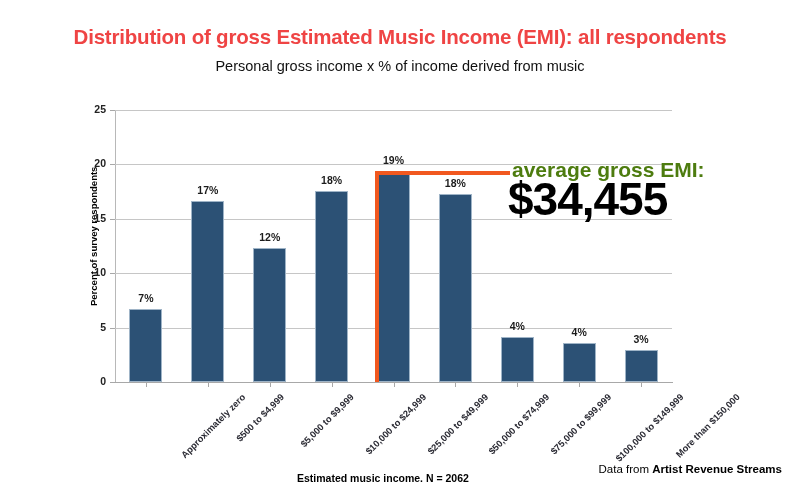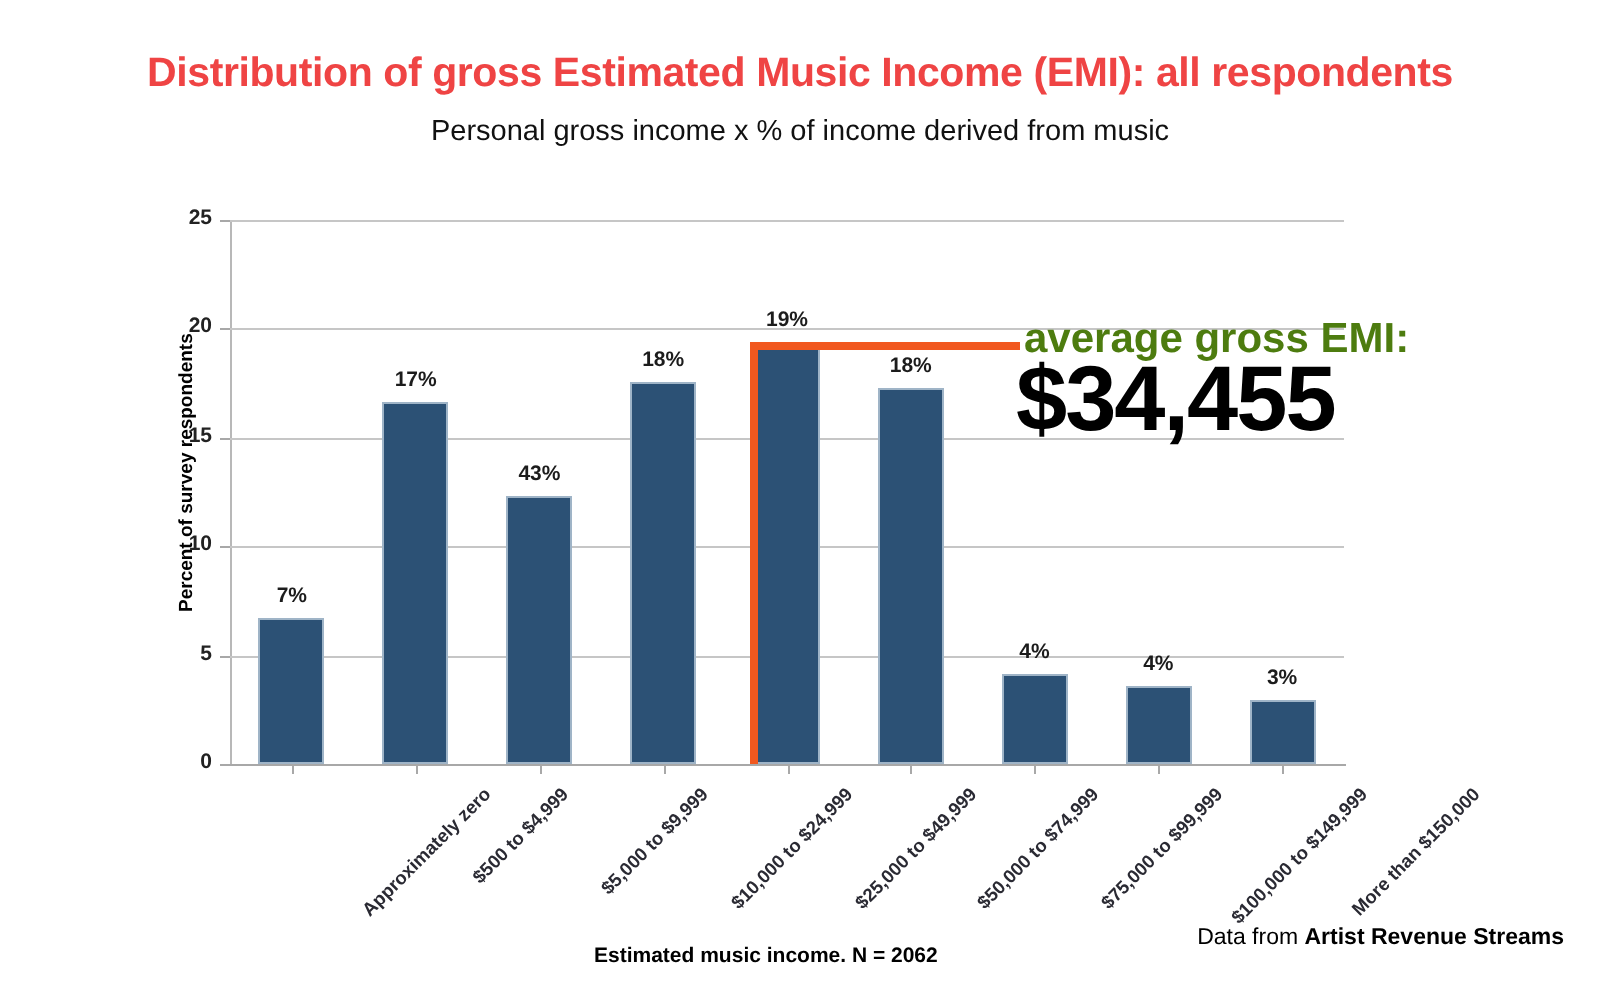--- a/index.html
+++ b/index.html
@@ -141,21 +141,21 @@
       <div class="xtick-mark" style="left: 517.278px;"></div>
       <div class="xtick-mark" style="left: 579.167px;"></div>
       <div class="xtick-mark" style="left: 641.056px;"></div>
     </div>
   <div id="bars">
       <div class="bar" style="left: 129.444px; top: 309.104px; width: 33px; height: 72.896px; bottom: auto; background: rgb(44, 81, 117); border-color: rgb(159, 180, 199);"></div>
       <div class="bar-label" style="left: 115.944px; top: 292.104px; width: 60px;">7%</div>
       <div class="bar" style="left: 191.333px; top: 201.392px; width: 33px; height: 180.608px; bottom: auto; background: rgb(44, 81, 117); border-color: rgb(159, 180, 199);"></div>
       <div class="bar-label" style="left: 177.833px; top: 184.392px; width: 60px; text-align: center;">17%</div>
       <div class="bar" style="left: 253.222px; top: 248.176px; width: 33px; height: 133.824px; bottom: auto; background: rgb(44, 81, 117); border-color: rgb(159, 180, 199);"></div>
-      <div class="bar-label" style="left: 239.722px; top: 231.176px; width: 60px;">43%</div>
+      <div class="bar-label" style="left: 239.722px; top: 231.176px; width: 60px;">12%</div>
       <div class="bar" style="left: 315.111px; top: 190.512px; width: 33px; height: 191.488px; bottom: auto; background: rgb(44, 81, 117); border-color: rgb(159, 180, 199);"></div>
       <div class="bar-label" style="left: 301.611px; top: 173.512px; width: 60px;">18%</div>
       <div class="bar" style="left: 377px; top: 170.928px; width: 33px; height: 211.072px; bottom: auto; background: rgb(44, 81, 117); border-color: rgb(159, 180, 199);"></div>
       <div class="bar-label" style="left: 363.5px; top: 153.928px; width: 60px;">19%</div>
       <div class="bar" style="left: 438.889px; top: 193.776px; width: 33px; height: 188.224px; bottom: auto; background: rgb(44, 81, 117); border-color: rgb(159, 180, 199);"></div>
       <div class="bar-label" style="left: 425.389px; top: 176.776px; width: 60px;">18%</div>
       <div class="bar" style="left: 500.778px; top: 337.392px; width: 33px; height: 44.608px; bottom: auto; background: rgb(44, 81, 117); border-color: rgb(159, 180, 199);"></div>
       <div class="bar-label" style="left: 487.278px; top: 320.392px; width: 60px;">4%</div>
       <div class="bar" style="left: 562.667px; top: 342.832px; width: 33px; height: 39.168px; bottom: auto; background: rgb(44, 81, 117); border-color: rgb(159, 180, 199);"></div>
       <div class="bar-label" style="left: 549.167px; top: 325.832px; width: 60px;">4%</div>

